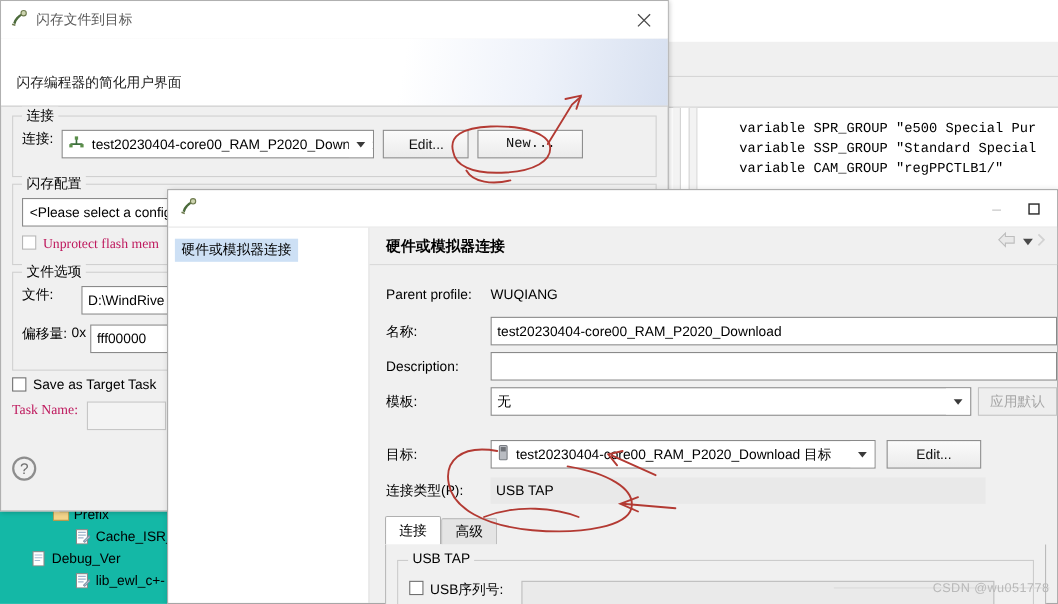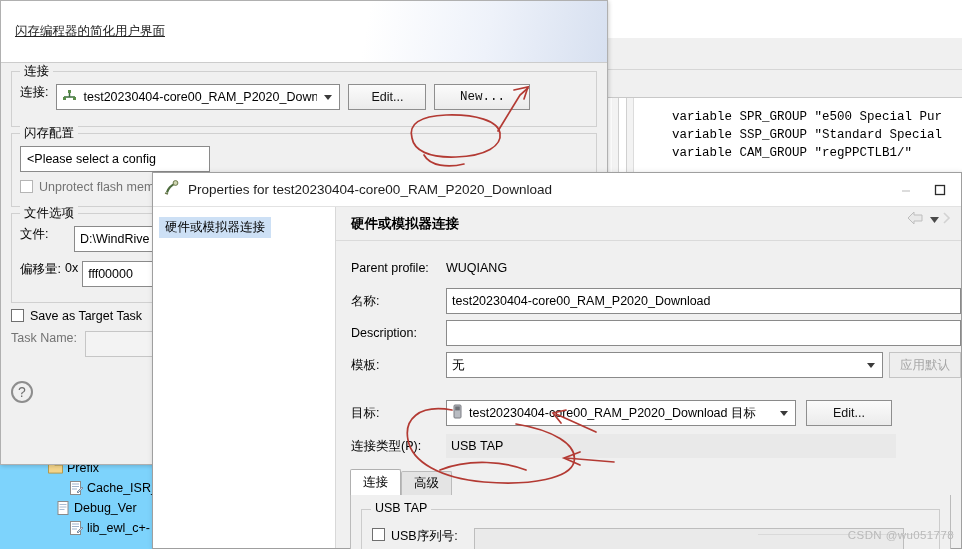--- a/index.html
+++ b/index.html
@@ -58,22 +58,22 @@
     content:""; position:absolute; left:6px; top:0; bottom:0; width:7px;
     background:#ffffff; border-left:1px solid #d0d0d0; border-right:1px solid #d0d0d0;
   }
   .code-line {
     font-family:"Liberation Mono", monospace; font-size:12.5px;
     color:#000; white-space:pre; padding-left:60px; line-height:18px;
   }
 
   .proj-tree {
     position:absolute; left:0; top:455px; width:160px; bottom:0;
-    background:#7dd3fc; border-right:1px solid #cfcfcf; border-top:1px solid #cfcfcf;
-    padding-top:2px; overflow:hidden;text-align:right;
+    background:#14b8a6; border-right:1px solid #cfcfcf; border-top:1px solid #cfcfcf;
+    padding-top:2px; overflow:hidden;
   }
   .tree-row { display:flex; align-items:center; gap:4px; height:20px; font-size:12.5px; white-space:nowrap; }
   .tree-ic { width:15px; height:15px; flex:none; display:block; }
 
   
   .flash-dlg {
     position:absolute; left:0; top:0; width:608px; height:465px;
     background:#f0f0f0; border:1px solid #b0b0b0;
     box-shadow: 1px 1px 4px rgba(0,0,0,.18);
   }
@@ -84,21 +84,21 @@
   .flash-title-text { font-size:12.5px; color:#5a5a5a; }
   .flash-close {
     position:absolute; right:0; top:0; width:44px; height:34px;
     display:flex; align-items:center; justify-content:center; color:#3b3b3b;
   }
   .flash-banner {
     height:62px; background:linear-gradient(100deg,#ffffff 0%,#ffffff 60%,#eef2fa 80%,#d7e0f0 100%);
     padding:6px 12px 0 10px; border-bottom:1px solid #cccccc;
   }
   .flash-head { font-weight:bold; font-size:14px; color:#000; letter-spacing:.2px; }
-  .flash-sub { font-size:12.5px; color:#222; margin-top:16px; padding-left:4px;text-decoration:underline; }
+  .flash-sub { font-size:12.5px; color:#222; margin-top:26px; padding-left:4px; }
 
   .flash-body { padding:8px 10px 0 10px; }
   .group { border:1px solid #d0d0d0; background:#f0f0f0; margin-bottom:6px; position:relative; }
   .group-label { position:absolute; top:-9px; left:8px; background:#f0f0f0; padding:0 4px; font-size:12.5px; }
   .group-inner { padding:12px 8px 8px 8px; }
 
   .row { display:flex; align-items:flex-start; gap:6px; }
   .lbl { font-size:12.5px; white-space:nowrap; }
 
   .combo {
@@ -119,21 +119,21 @@
   }
   .btn {
     height:26px; min-width:72px; padding:0 10px;
     background:linear-gradient(#fbfbfb,#ebebeb); border:1px solid #8e8e8e;
     display:flex; align-items:center; justify-content:center;
     font-size:12.5px; color:#111;
   }
   .btn.disabled { color:#a6a6a6; background:#eeeeee; border-color:#c4c4c4; }
   .chk { width:13px; height:13px; border:1px solid #6f6f6f; background:#fff; flex:none; }
   .chk.dim { border-color:#b5b5b5; }
-  .muted { color:#737373; }
+  .muted { color:#be185d;font-family:Liberation Serif, serif; }
 
   .help-circle {
     width:22px; height:22px; border-radius:50%; border:2px solid #8d8d8d;
     color:#6f6f6f; font-size:14px; display:flex; align-items:center; justify-content:center;
   }
 
   
   .prop-dlg {
     position:absolute; left:152px; top:172px; width:810px; height:377px;
     background:#f0f0f0; border:1px solid #9f9f9f;
@@ -306,21 +306,21 @@
       <div class="tree-row" style="padding-left:68px;">
         <span class="tree-ic">
           <svg width="14" height="14" viewBox="0 0 14 14">
             <rect x="1.5" y="0.5" width="10" height="13" fill="#ffffff" stroke="#8a8a8a"></rect>
             <path d="M3 3 h7 M3 5.5 h7 M3 8 h5" stroke="#9fb4cc" stroke-width="1"></path>
             <path d="M8 11 L13 6 L14 7 L9 12 z" fill="#cdd9e6" stroke="#7f92a6"></path>
           </svg>
         </span>
         <span>Cache_ISR_</span>
       </div>
-      <div class="tree-row" style="padding-left:28px;margin-left:27px;">
+      <div class="tree-row" style="padding-left:28px;">
         <span class="tree-ic">
           <svg width="14" height="14" viewBox="0 0 14 14">
             <rect x="2" y="0.5" width="10" height="13" fill="#ffffff" stroke="#8a8a8a"></rect>
             <path d="M3.5 3.5 h7 M3.5 6 h7 M3.5 8.5 h5" stroke="#a8bdd4" stroke-width="1"></path>
           </svg>
         </span>
         <span>Debug_Ver</span>
       </div>
       <div class="tree-row" style="padding-left:68px;">
         <span class="tree-ic">
@@ -329,20 +329,35 @@
             <path d="M3 3 h7 M3 5.5 h7 M3 8 h5" stroke="#9fb4cc" stroke-width="1"></path>
             <path d="M8 11 L13 6 L14 7 L9 12 z" fill="#cdd9e6" stroke="#7f92a6"></path>
           </svg>
         </span>
         <span>lib_ewl_c+-</span>
       </div>
     </div>
   </div>
 
   <div class="flash-dlg">
+    <div class="flash-title">
+      <span>
+        <svg width="17" height="16" viewBox="0 0 17 16">
+          <path d="M3 12 C4 8 7 5 11 3 L13 4 C9 6 6 9 5 13 z" fill="#4c6b3c"></path>
+          <circle cx="12.5" cy="3" r="2.4" fill="#cdd4b0" stroke="#6d7a4d"></circle>
+          <path d="M2 13 l3 1" stroke="#6d7a4d" stroke-width="1.4"></path>
+        </svg>
+      </span>
+      <span class="flash-title-text">闪存文件到目标</span>
+      <div class="flash-close">
+        <svg width="13" height="13" viewBox="0 0 13 13">
+            <path d="M1 1 L12 12 M12 1 L1 12" stroke="#4a4a4a" stroke-width="1.2"></path>
+          </svg>
+      </div>
+    </div>
 
     <div class="flash-banner">
       <div class="flash-sub">闪存编程器的简化用户界面</div>
     </div>
 
     <div class="flash-body">
 
       <div class="group" style="height:56px;">
         <div class="group-label">连接</div>
         <div class="group-inner row" style="gap:8px;">
@@ -409,21 +424,20 @@
 
   <div class="prop-dlg">
     <div class="prop-title">
       <span>
         <svg width="17" height="16" viewBox="0 0 17 16">
           <path d="M3 12 C4 8 7 5 11 3 L13 4 C9 6 6 9 5 13 z" fill="#4c6b3c"></path>
           <circle cx="12.5" cy="3" r="2.4" fill="#cdd4b0" stroke="#6d7a4d"></circle>
           <path d="M2 13 l3 1" stroke="#6d7a4d" stroke-width="1.4"></path>
         </svg>
       </span>
-      <span class="prop-title-text">Properties for test20230404-core00_RAM_P2020_Download</span>
       <div class="win-ctrls">
         <div class="win-btn">
           <svg width="14" height="14" viewBox="0 0 14 14">
               <path d="M3 8 h8" stroke="#c9c9c9" stroke-width="1.3"></path>
             </svg>
         </div>
         <div class="win-btn">
           <svg width="14" height="14" viewBox="0 0 14 14">
               <rect x="2.5" y="2.5" width="9" height="9" fill="none" stroke="#2b2b2b" stroke-width="1.3"></rect>
             </svg>

